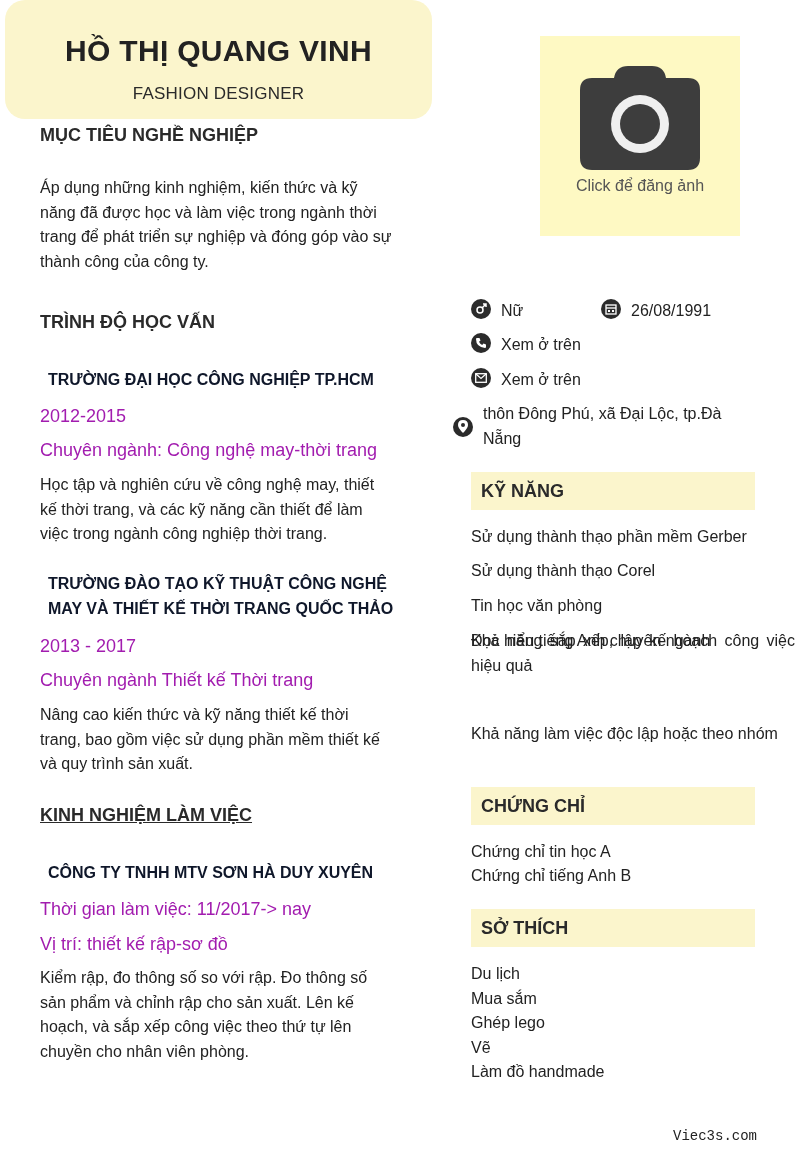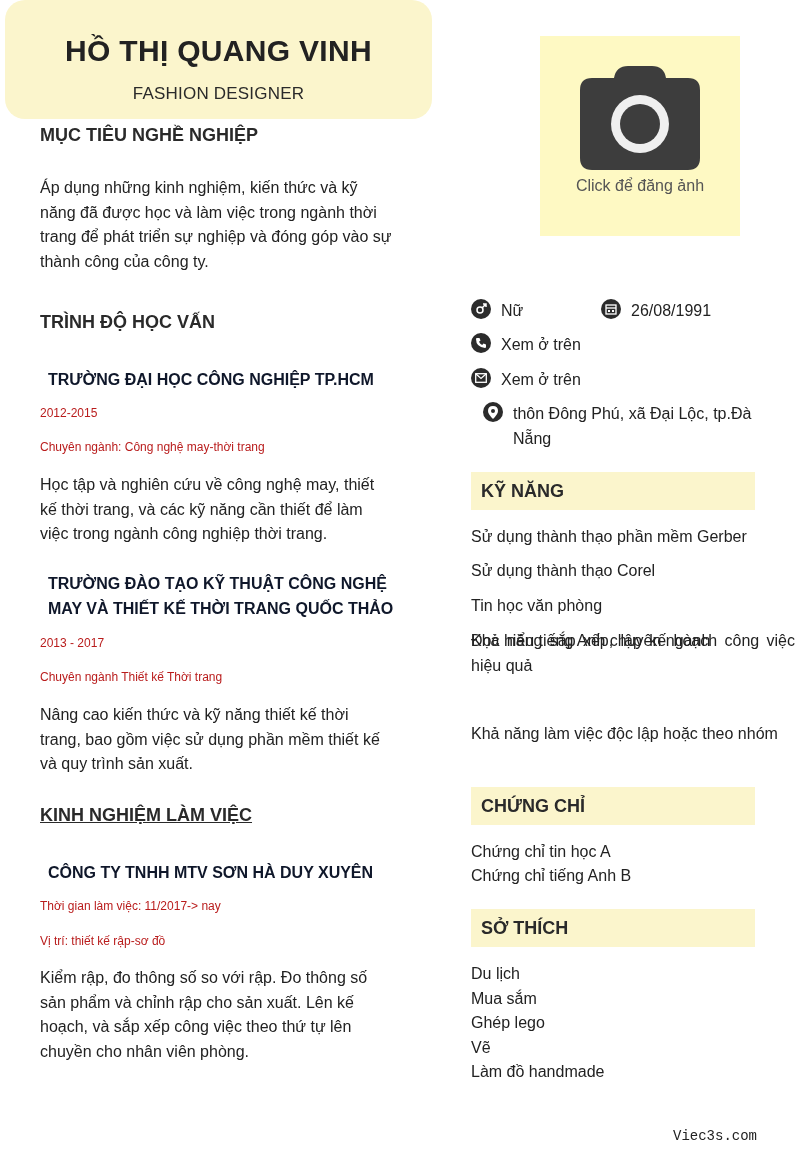--- a/index.html
+++ b/index.html
@@ -4,21 +4,21 @@
   <style>
     * { box-sizing: border-box; margin: 0; padding: 0; }
     html, body { width: 800px; height: 1149px; background: #ffffff; }
     body { position: relative; font-family: "Liberation Sans", sans-serif; color: #222222; overflow: hidden; }
 
     .header-box { position: absolute; left: 5px; top: 0; width: 427px; height: 119px; background: #fbf5cc; text-align: center; border-radius: 20px; }
     .name { position: absolute; left: 0; right: 0; top: 34px; font-size: 30px; font-weight: bold; color: #222222; letter-spacing: 0.3px; }
     .job-title { position: absolute; left: 0; right: 0; top: 84px; font-size: 17px; color: #2a2a2a; letter-spacing: 0.2px; }
     .sec-title { position: absolute; left: 40px; font-size: 18px; font-weight: bold; color: #2a2a2a; }
     .para { position: absolute; left: 40px; width: 352px; font-size: 16px; line-height: 24.6px; color: #222222; }
-    .line { position: absolute; left: 40px; font-size: 12px; color: #b91c1c; white-space: nowrap; }
+    .line { position: absolute; left: 40px; font-size: 18px; color: #a21caf; white-space: nowrap; }
     .org { position: absolute; left: 40px; width: 360px; font-size: 16px; font-weight: bold; line-height: 25px; color: #0f172a; margin-left: 8px; }
 
     .photo { position: absolute; left: 540px; top: 36px; width: 200px; height: 200px; background: #fef9c3; cursor: pointer; }
     .photo svg { position: absolute; left: 40px; top: 30px; }
     .photo-caption { position: absolute; left: 0; right: 0; top: 141px; text-align: center; font-size: 16px; color: #555555; }
 
     .info-row { position: absolute; display: flex; align-items: flex-start; font-size: 16px; color: #222222; }
     .info-icon { width: 20px; height: 20px; border-radius: 50%; background: #2b2b2b; flex: none; display: flex; align-items: center; justify-content: center; margin-right: 10px; }
     .info-text { line-height: 24.6px; }
 
@@ -97,21 +97,21 @@
 </div>
 <div class="info-row" style="left:471px; top:368px;">
   <span class="info-icon">
     <svg width="12" height="10" viewBox="0 0 12 10">
         <rect x="0.7" y="0.7" width="10.6" height="8.6" fill="none" stroke="#fff" stroke-width="1.3"></rect>
         <path d="M1 1 L6 5.5 L11 1" fill="none" stroke="#fff" stroke-width="1.3"></path>
       </svg>
   </span>
   <span class="info-text">Xem ở trên</span>
 </div>
-<div class="info-row" style="left:483px; top:402px; width:310px; ">
+<div class="info-row" style="left:453px; top:402px; width:310px; align-items:center;">
   <span class="info-icon">
     <svg width="10" height="13" viewBox="0 0 10 13">
         <path d="M5 0 Q10 0 10 5 Q10 8 5 13 Q0 8 0 5 Q0 0 5 0 Z" fill="#fff"></path>
         <circle cx="5" cy="5" r="2" fill="#2b2b2b"></circle>
       </svg>
   </span>
   <span class="info-text">thôn Đông Phú, xã Đại Lộc, tp.Đà Nẵng</span>
 </div>
 
 <div class="side-head" style="top:472px;">

